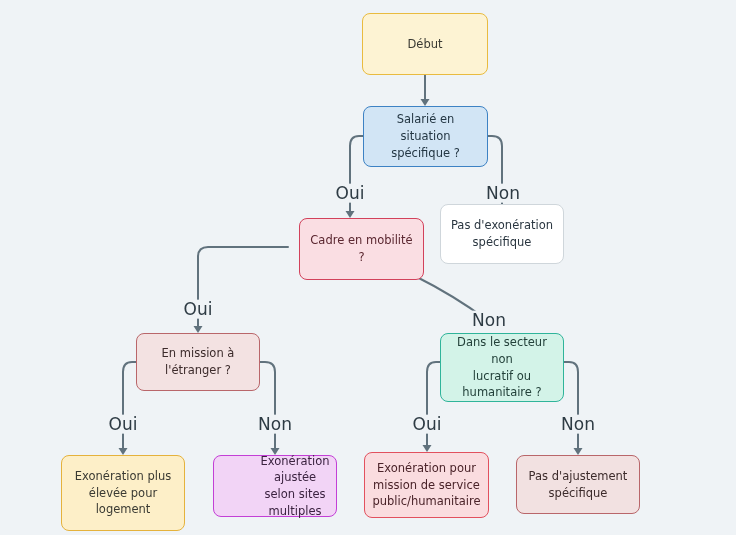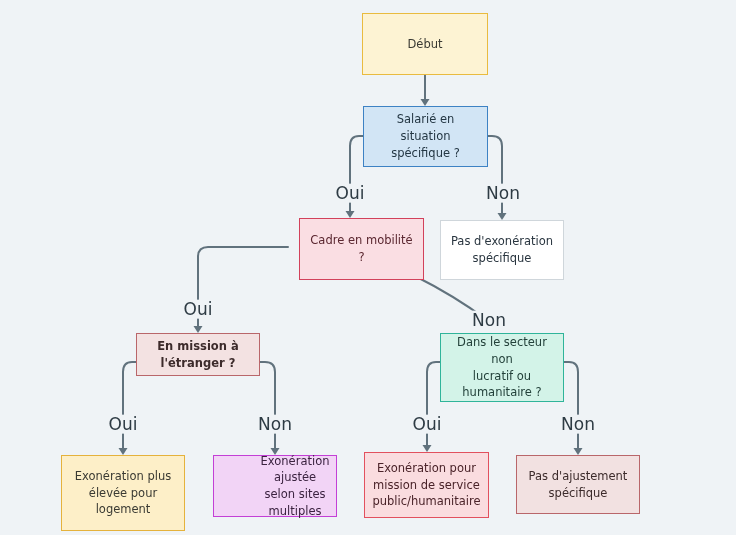--- a/index.html
+++ b/index.html
@@ -42,21 +42,21 @@
     background: #eff3f6;
     padding: 0 2px;
     white-space: nowrap;
     transform: translate(-50%, -50%);
     line-height: 1.1;
     text-align: center;
   }
   .node {
     position: absolute;
     box-sizing: border-box;
-    border-radius: 0;
+    border-radius: 8px;
     border-style: solid;
     border-width: 1.6px;
     display: flex;
     align-items: center;
     justify-content: center;
     text-align: center;
     font-size: 11.5px;
     line-height: 1.45;
     color: #2a3640;
     padding: 4px 8px;
@@ -92,23 +92,23 @@
     <div class="edge-label" style="left: 198px; top: 309px; background: rgb(239, 243, 246);">Oui</div>
     <div class="edge-label" style="left: 489px; top: 320px; background: rgb(239, 243, 246);">Non</div>
     <div class="edge-label" style="left: 123px; top: 424px; background: rgb(239, 243, 246);">Oui</div>
     <div class="edge-label" style="left: 275px; top: 424px; background: rgb(239, 243, 246);">Non</div>
     <div class="edge-label" style="left: 427px; top: 424px; background: rgb(239, 243, 246);">Oui</div>
     <div class="edge-label" style="left: 578px; top: 424px; background: rgb(239, 243, 246);">Non</div>
     <div class="node" style="left: 362px; top: 13px; width: 126px; height: 62px; background: rgb(253, 243, 211); border-color: rgb(233, 187, 63); color: rgb(58, 58, 51);">Début</div>
     <div class="node" style="left: 363px; top: 106px; width: 125px; height: 61px; background: rgb(210, 229, 245); border-color: rgb(61, 130, 196); color: rgb(36, 55, 68);">Salarié en situation
 spécifique ?</div>
     <div class="node" style="left: 288px; top: 218px; width: 125px; height: 62px; background: rgb(250, 222, 227); border-color: rgb(210, 65, 91); color: rgb(90, 39, 48); margin-left: 11px;">Cadre en mobilité ?</div>
-    <div class="node" style="left: 440px; top: 220px; width: 124px; height: 60px; background: rgb(255, 255, 255); border-color: rgb(207, 214, 219); color: rgb(42, 54, 64);">Pas d'exonération
+    <div class="node" style="left: 440px; top: 204px; width: 124px; height: 60px; background: rgb(255, 255, 255); border-color: rgb(207, 214, 219); color: rgb(42, 54, 64);">Pas d'exonération
 spécifique</div>
-    <div class="node" style="left: 136px; top: 333px; width: 124px; height: 43px; background: rgb(243, 226, 226); border-color: rgb(185, 102, 106); color: rgb(60, 43, 43); font-weight: bold;">En mission à
+    <div class="node" style="left: 136px; top: 333px; width: 124px; height: 58px; background: rgb(243, 226, 226); border-color: rgb(185, 102, 106); color: rgb(60, 43, 43);">En mission à
 l'étranger ?</div>
     <div class="node" style="left: 440px; top: 333px; width: 124px; height: 69px; background: rgb(211, 243, 232); border-color: rgb(47, 180, 154); color: rgb(35, 65, 58);">Dans le secteur non
 lucratif ou
 humanitaire ?</div>
     <div class="node" style="left: 61px; top: 455px; width: 124px; height: 76px; background: rgb(253, 239, 200); border-color: rgb(229, 178, 60); color: rgb(58, 58, 51);">Exonération plus
 élevée pour logement</div>
     <div class="node" style="left: 213px; top: 455px; width: 124px; height: 62px; background: rgb(242, 212, 246); border-color: rgb(195, 63, 214); color: rgb(59, 35, 64); padding-left: 48px;">Exonération ajustée
 selon sites multiples</div>
     <div class="node" style="left: 364px; top: 452px; width: 125px; height: 66px; background: rgb(250, 220, 223); border-color: rgb(226, 80, 94); color: rgb(74, 35, 41);">Exonération pour
 mission de service

